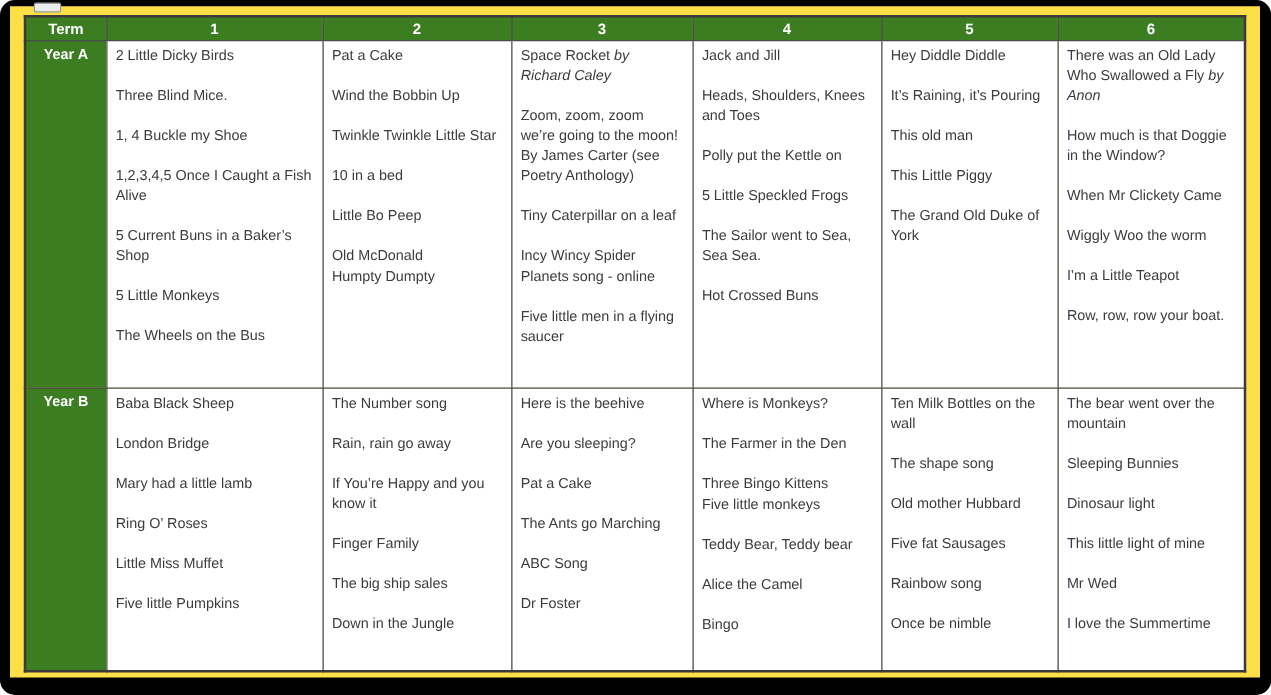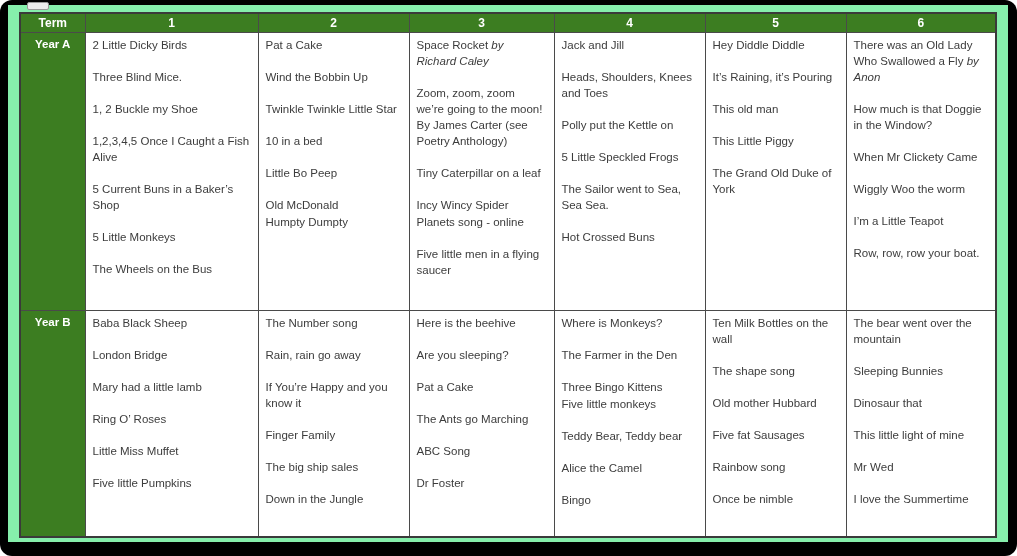--- a/index.html
+++ b/index.html
@@ -16,21 +16,21 @@
   }
   .frame{
     width:1017px;
     height:556px;
     background:var(--frame);
     border-radius:12px;
     padding:5px 9px 14px 8px;
     position:relative;
   }
   .paper{
-    background:#86efac;
+    background:#fde047;
     width:100%;
     height:100%;
     position:relative;
   }
   .corner-tab{
     position:absolute;
     left:19px;
     top:-3px;
     width:22px;
     height:8px;
@@ -109,21 +109,21 @@
             <th>5</th>
             <th>6</th>
           </tr>
         </thead>
       <tbody>
           <tr class="row-year-a">
             <th class="year-label">Year A</th>
             <td>
               <div class="item"><span>2 Little Dicky Birds</span></div>
               <div class="item"><span>Three Blind Mice.</span></div>
-              <div class="item"><span>1, 2 Buckle my Shoe</span></div>
+              <div class="item"><span>1, 4 Buckle my Shoe</span></div>
               <div class="item"><span>1,2,3,4,5 Once I Caught a Fish Alive</span></div>
               <div class="item"><span>5 Current Buns in a Baker’s Shop</span></div>
               <div class="item"><span>5 Little Monkeys</span></div>
               <div class="item"><span>The Wheels on the Bus</span></div>
             </td>
             <td>
               <div class="item"><span>Pat a Cake</span></div>
               <div class="item"><span>Wind the Bobbin Up</span></div>
               <div class="item"><span>Twinkle Twinkle Little Star</span></div>
               <div class="item"><span>10 in a bed</span></div>
@@ -202,21 +202,21 @@
               <div class="item"><span>Ten Milk Bottles on the wall</span></div>
               <div class="item"><span>The shape song</span></div>
               <div class="item"><span>Old mother Hubbard</span></div>
               <div class="item"><span>Five fat Sausages</span></div>
               <div class="item"><span>Rainbow song</span></div>
               <div class="item"><span>Once be nimble</span></div>
             </td>
             <td>
               <div class="item"><span>The bear went over the mountain</span></div>
               <div class="item"><span>Sleeping Bunnies</span></div>
-              <div class="item"><span>Dinosaur that</span></div>
+              <div class="item"><span>Dinosaur light</span></div>
               <div class="item"><span>This little light of mine</span></div>
               <div class="item"><span>Mr Wed</span></div>
               <div class="item"><span>I love the Summertime</span></div>
             </td>
           </tr>
         </tbody>
     </table>
   </div>
 </div>
 

